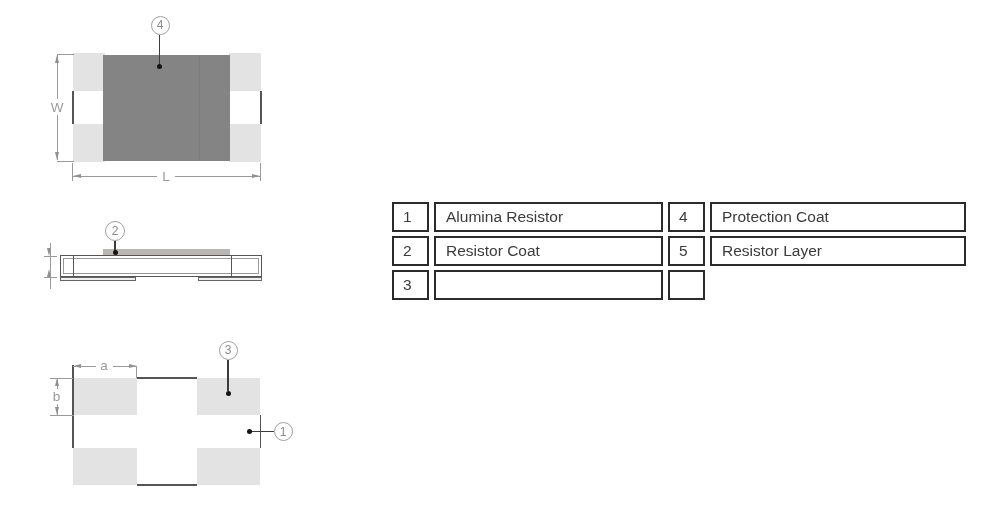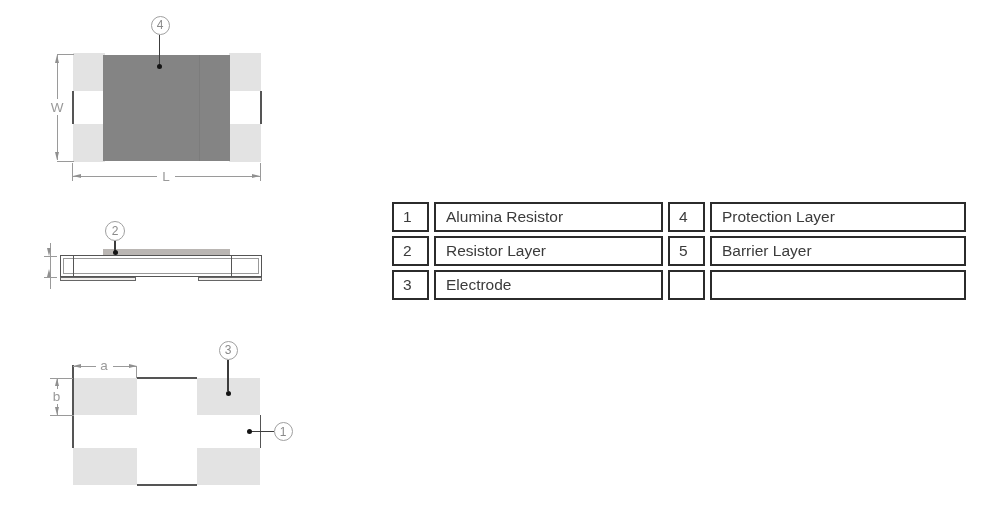--- a/index.html
+++ b/index.html
@@ -112,26 +112,25 @@
 
     <div class="leader" style="left:250px;top:430.9px;width:24px;height:1.2px;"></div>
     <div class="dot" style="left:246.5px;top:429px;"></div>
     <div class="co" style="left:273.5px;top:422px;">1</div>
   </div>
 
   <div class="legend">
     <div class="cell num">1</div>
     <div class="cell lbl">Alumina Resistor</div>
     <div class="cell num">4</div>
-    <div class="cell lbl">Protection Layer</div>
+    <div class="cell lbl">Protection Coat</div>
 
     <div class="cell num">2</div>
+    <div class="cell lbl">Resistor Coat</div>
+    <div class="cell num">5</div>
     <div class="cell lbl">Resistor Layer</div>
-    <div class="cell num">5</div>
-    <div class="cell lbl">Barrier Layer</div>
 
     <div class="cell num">3</div>
-    <div class="cell lbl">Electrode</div>
     <div class="cell num"></div>
     <div class="cell lbl"></div>
   </div>
 
 </div>
 
 </body></html>

